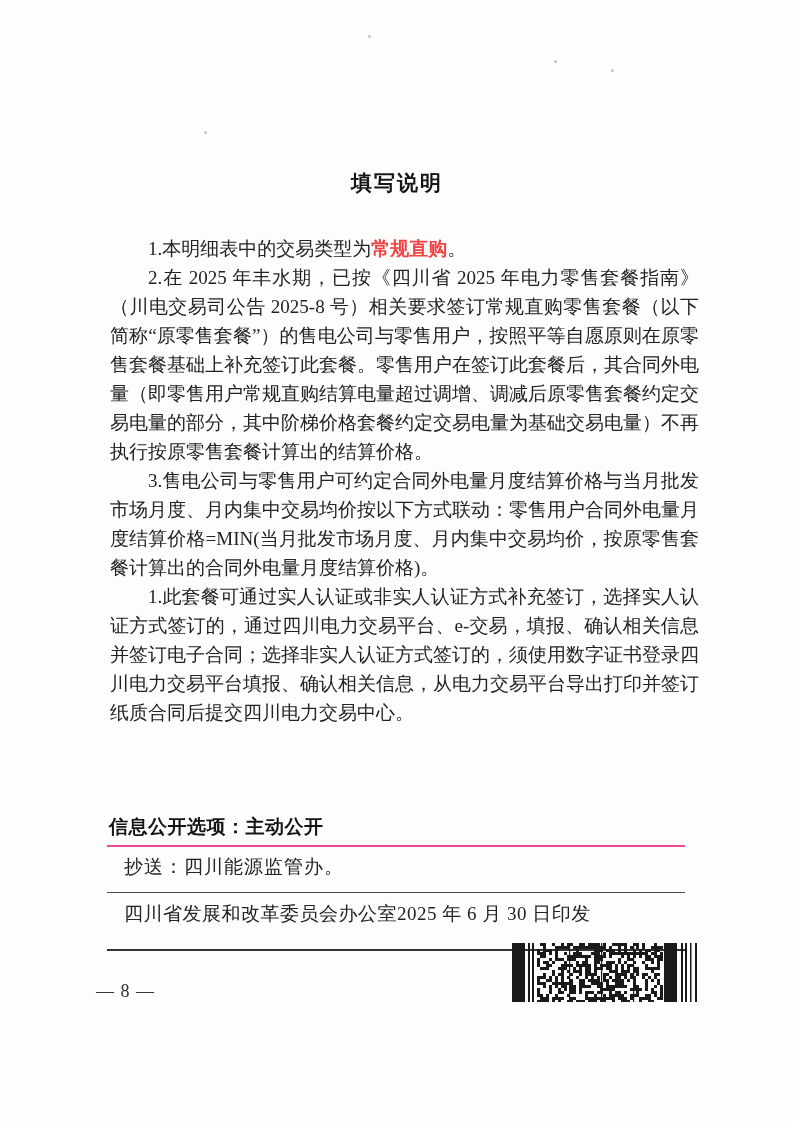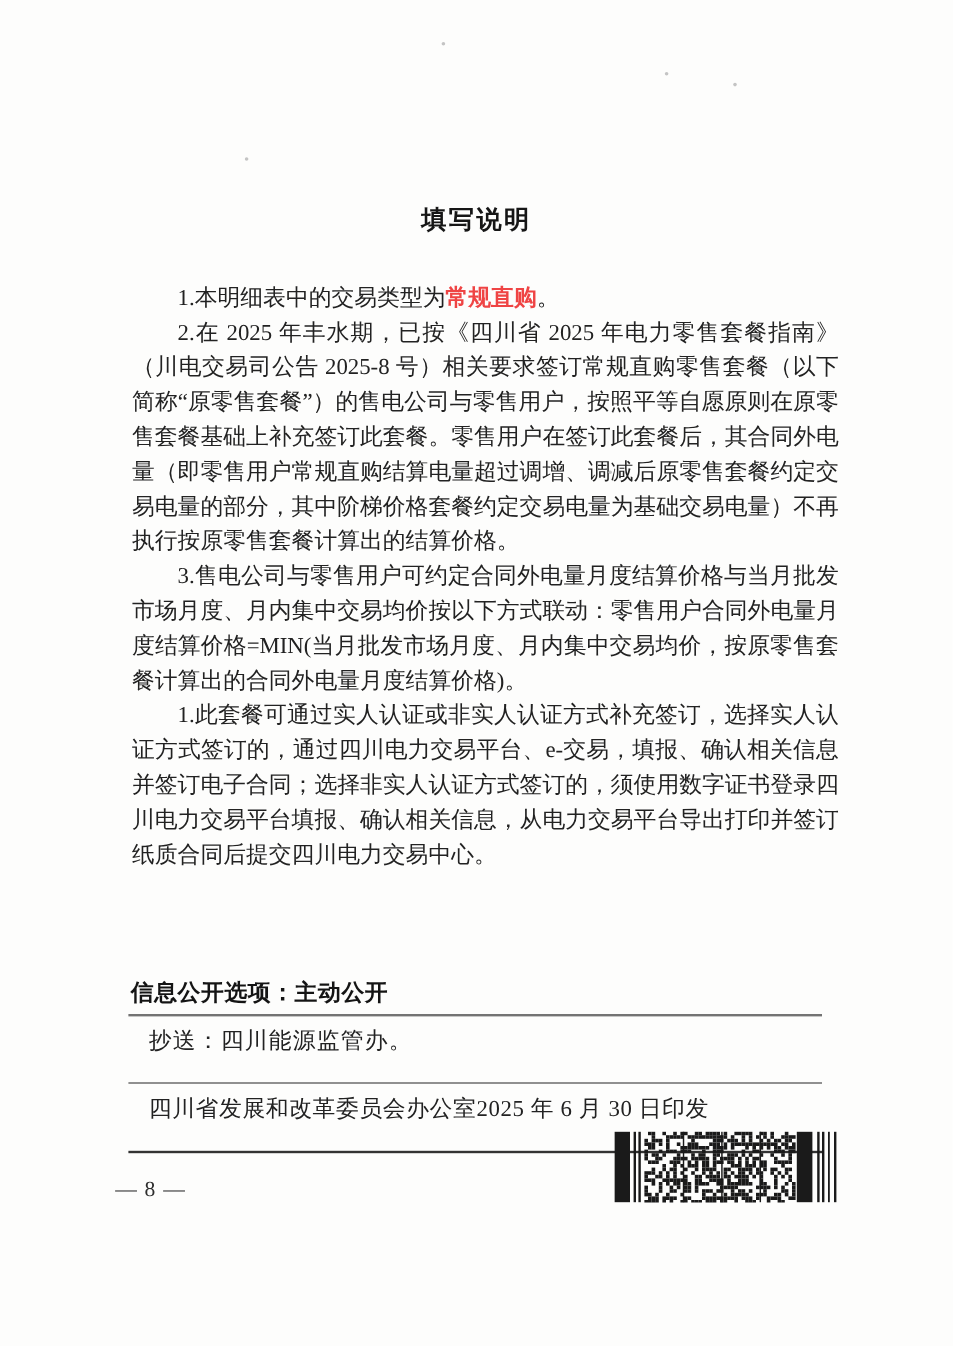--- a/index.html
+++ b/index.html
@@ -51,25 +51,25 @@
     left: 107px;
     top: 814px;
     width: 578px;
     font-size: 19px;
     color: #222222;
   }
   .disclosure-row {
     font-weight: 700;
     color: #141414;
     padding: 0 0 5px 2px;
-    border-bottom: 2px solid #737373;
+    border-bottom: 2px solid #ec4899;
     letter-spacing: 0.5px;
   }
   .cc-row {
-    padding: 7px 0 22px 17px;
+    padding: 7px 0 12px 17px;
     border-bottom: 1.5px solid #4a4a4a;
     letter-spacing: 1px;
   }
   .issuer-row {
     display: flex;
     justify-content: flex-start;
     align-items: baseline;
     padding: 8px 3px 22px 17px;
     border-bottom: 2.5px solid #333333;
     letter-spacing: 0.5px;

